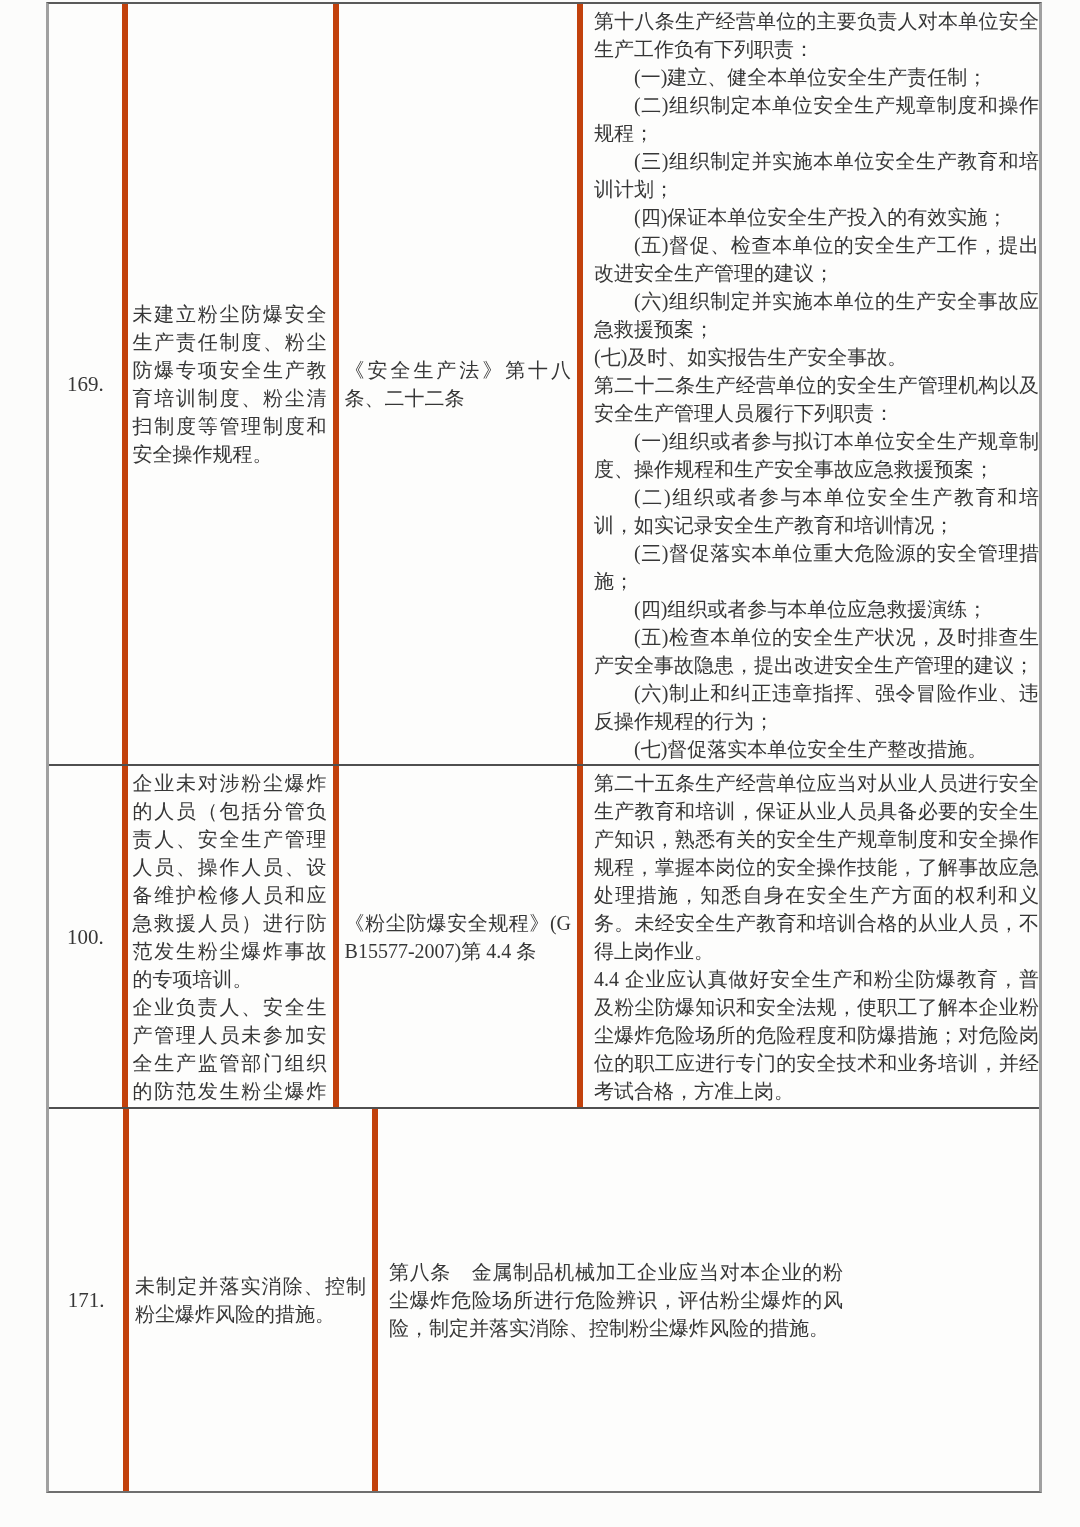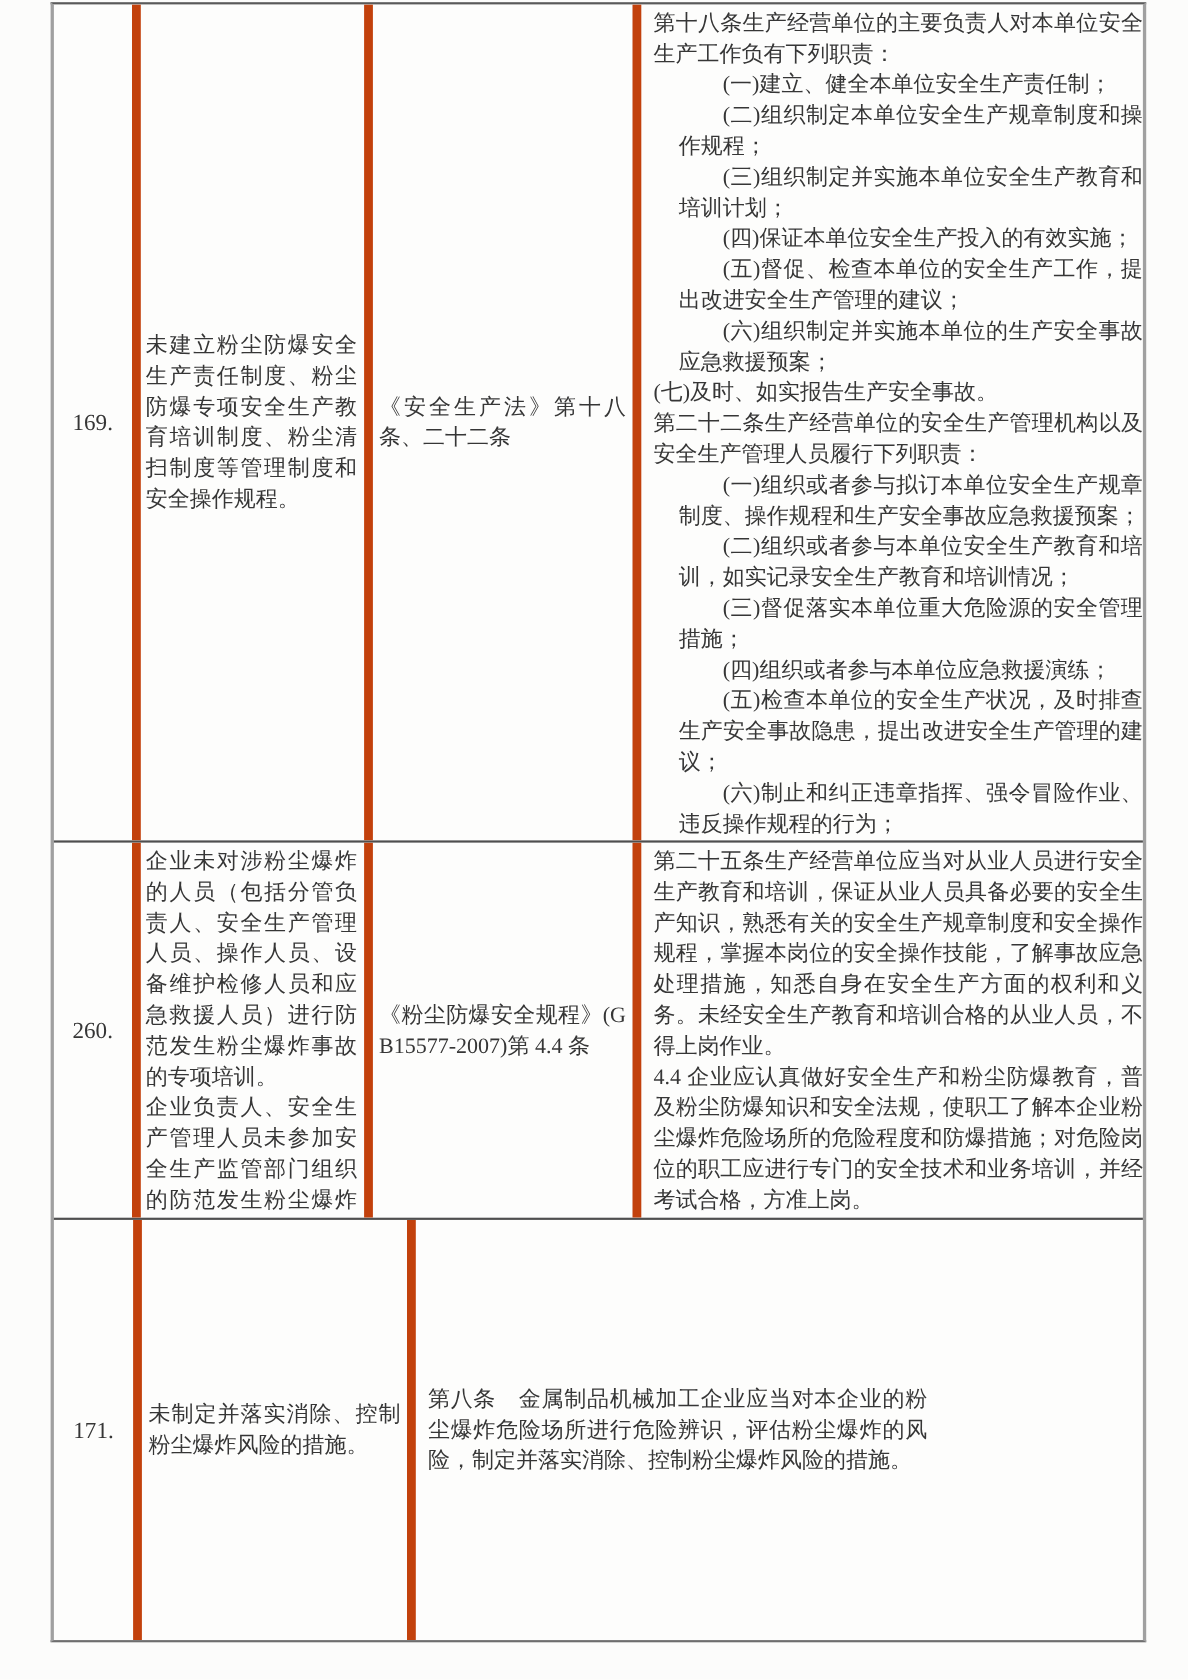--- a/index.html
+++ b/index.html
@@ -20,33 +20,33 @@
     display:flex;flex-direction:column;
     background:#fdfdfc;
   }
   .trow{display:flex;border-bottom:2px solid #4f4f4f;box-sizing:border-box;overflow:hidden;}
   .trow:last-child{border-bottom:none;}
   .r0{height:762px;}
   .r1{height:343px;}
   .r2{flex:1;}
   .cell{
     box-sizing:border-box;
-    border-right:8px solid #c2410c;
+    border-right:6px solid #c2410c;
     overflow:hidden;
     display:flex;flex-direction:column;justify-content:center;
     font-size:20px;line-height:28px;
   }
   .cell:last-child{border-right:none;}
   .c1{width:80px;align-items:center;font-size:21px;}
   .c2{width:215px;padding:3px 6px 3px 5px;}
   .c3{width:249px;padding:3px 6px;}
   .c4{width:465px;padding:3px 0 3px 11px;}
   .top{justify-content:flex-start;}
   .para{margin:0;text-align:justify;word-break:break-all;}
-  .para.ind{text-indent:2em;margin-left:23px;}
+  .para.ind{text-indent:2em;}
   .num{text-align:center;}
 </style>
 </head>
 <body>
 
 <div class="doc-table">
 
   <div class="trow r0">
     <div class="cell c1">
       <p class="para num">169.</p>
@@ -72,21 +72,21 @@
         <p class="para ind">(三)督促落实本单位重大危险源的安全管理措施；</p>
         <p class="para ind">(四)组织或者参与本单位应急救援演练；</p>
         <p class="para ind">(五)检查本单位的安全生产状况，及时排查生产安全事故隐患，提出改进安全生产管理的建议；</p>
         <p class="para ind">(六)制止和纠正违章指挥、强令冒险作业、违反操作规程的行为；</p>
         <p class="para ind">(七)督促落实本单位安全生产整改措施。</p>
       </div>
   </div>
 
   <div class="trow r1">
     <div class="cell c1">
-      <p class="para num">260.</p>
+      <p class="para num">100.</p>
     </div>
     <div class="cell c2 top">
         <p class="para">企业未对涉粉尘爆炸的人员（包括分管负责人、安全生产管理人员、操作人员、设备维护检修人员和应急救援人员）进行防范发生粉尘爆炸事故的专项培训。</p>
         <p class="para">企业负责人、安全生产管理人员未参加安全生产监管部门组织的防范发生粉尘爆炸事故的专项培训。</p>
       </div>
     <div class="cell c3">
         <p class="para">《粉尘防爆安全规程》(GB15577-2007)第 4.4 条</p>
       </div>
     <div class="cell c4 top">
         <p class="para">第二十五条生产经营单位应当对从业人员进行安全生产教育和培训，保证从业人员具备必要的安全生产知识，熟悉有关的安全生产规章制度和安全操作规程，掌握本岗位的安全操作技能，了解事故应急处理措施，知悉自身在安全生产方面的权利和义务。未经安全生产教育和培训合格的从业人员，不得上岗作业。</p>

